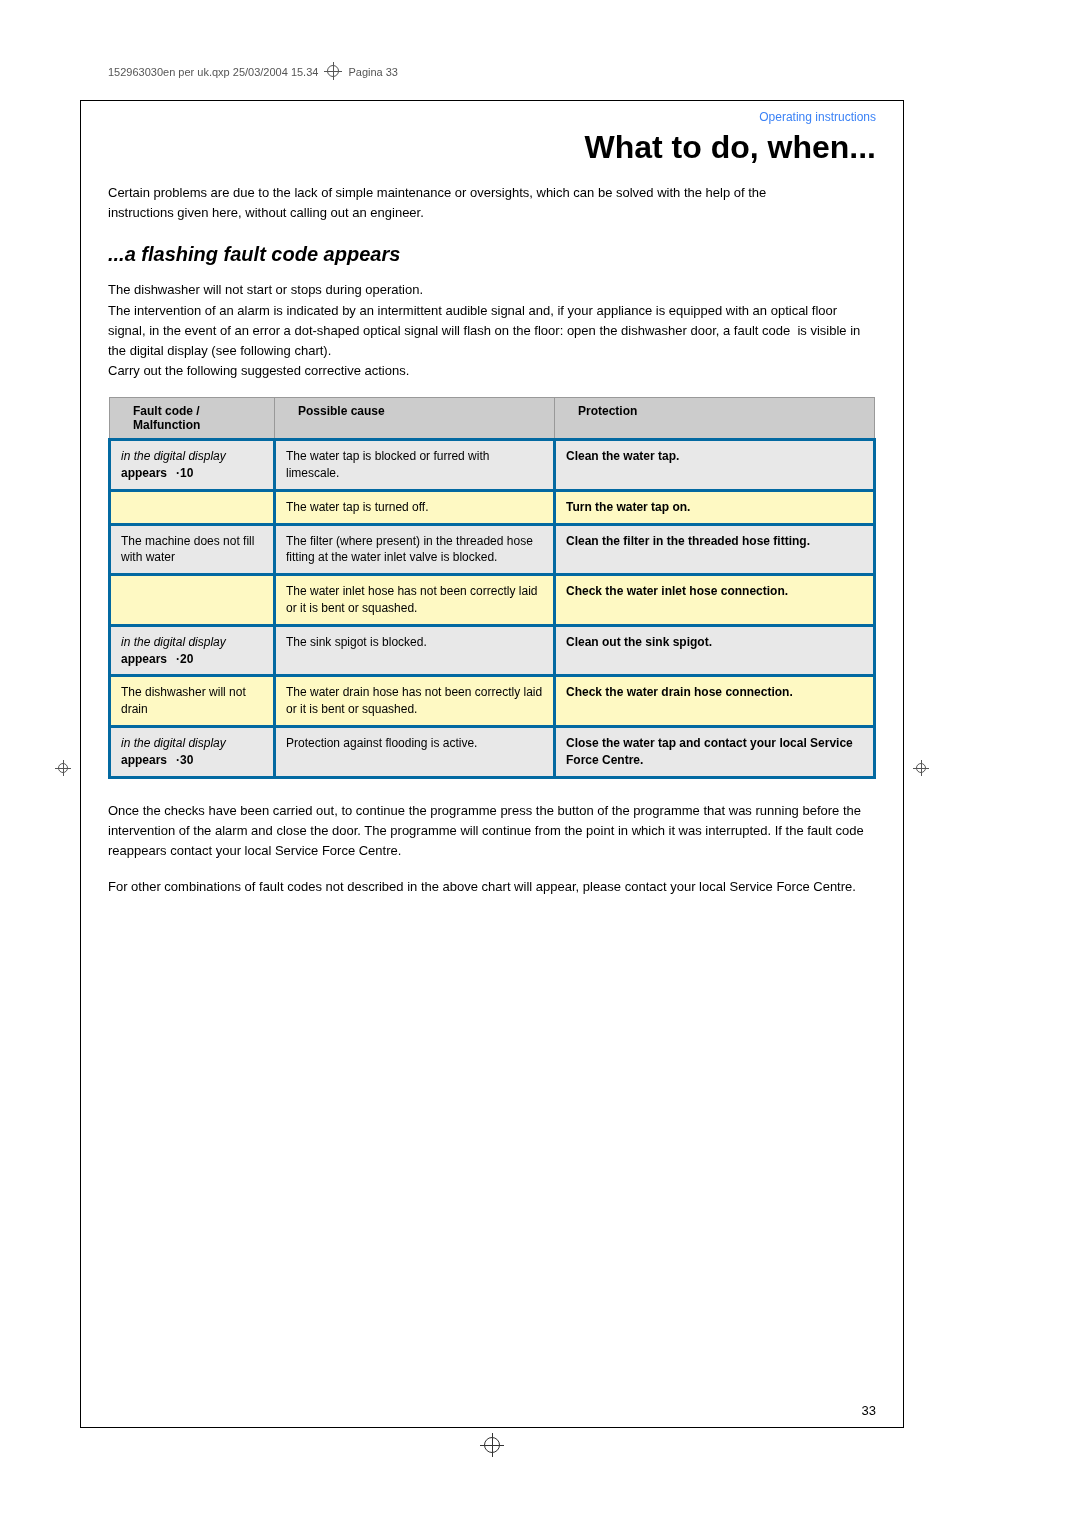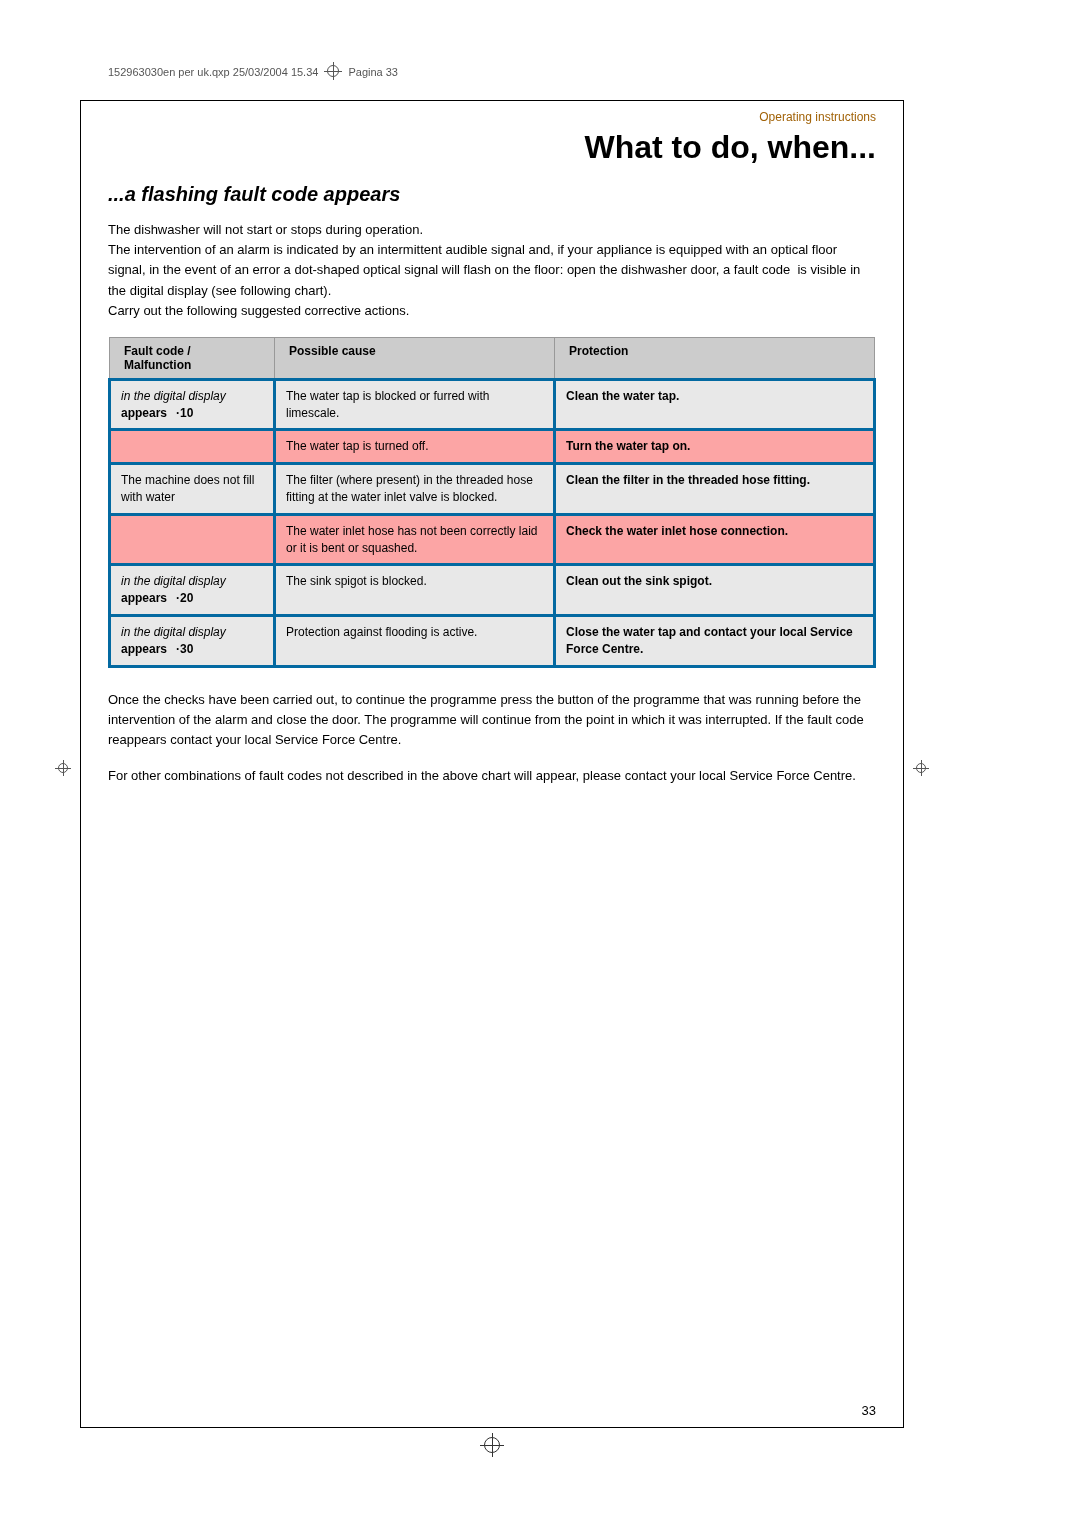--- a/index.html
+++ b/index.html
@@ -69,21 +69,21 @@
       border: none;
       border-top: 1px solid #000;
     }
 
     
     .header-right {
       position: absolute;
       top: 110px;
       right: 108px;
       font-size: 12px;
-      color: #a16207;
+      color: #3b82f6;
     }
 
     
     .left-margin-line {
       position: absolute;
       top: 100px;
       bottom: 100px;
       left: 80px;
       border-left: 1px solid #000;
     }
@@ -143,39 +143,39 @@
       width: 100%;
       border-collapse: collapse;
       margin-bottom: 22px;
       font-size: 12.5px;
     }
 
     .fault-table th {
       background: #ccc;
       font-weight: bold;
       font-size: 12px;
-      padding: 6px 14px;
+      padding: 6px 23px;
       border: 1px solid #999;
       text-align: left;
       vertical-align: top;
     }
 
     .fault-table td {
       border: 3px solid #0369a1;
       padding: 7px 10px;
       vertical-align: top;
       line-height: 1.4;
     }
 
     .fault-table tr.shaded td {
       background: #e8e8e8;
     }
 
     .fault-table tr.white td {
-      background: #fca5a5;
+      background: #fef9c3;
     }
 
     .fault-code-cell {
       font-size: 12px;
       line-height: 1.5;
       width: 165px;
     }
 
     .fault-code-cell .display-label {
       font-style: italic;
@@ -329,20 +329,21 @@
   <div class="right-crosshair" style="top: 760px;">
     <span class="ch-small">
       <span class="ch-small-circle"></span>
     </span>
   </div>
 
   <div class="content">
 
     <h1 class="page-title">What to do, when...</h1>
 
+    <p class="intro-text">Certain problems are due to the lack of simple maintenance or oversights, which can be solved with the help of the instructions given here, without calling out an engineer.</p>
 
     <h2 class="section-heading">...a flashing fault code appears</h2>
 
     <div class="section-desc">
       <p>The dishwasher will not start or stops during operation.<br>
       The intervention of an alarm is indicated by an intermittent audible signal and, if your appliance is equipped with an optical floor signal, in the event of an error a dot-shaped optical signal will flash on the floor: open the dishwasher door, a fault code &nbsp;is visible in the digital display (see following chart).<br>
       Carry out the following suggested corrective actions.</p>
     </div>
 
     <table class="fault-table">
@@ -386,20 +387,27 @@
 
         <tr class="shaded">
           <td class="fault-code-cell">
             <span class="display-label">in the digital display</span><br>
             <span class="appears-code">appears &nbsp; ·20</span>
           </td>
           <td class="possible-cause-cell">The sink spigot is blocked.</td>
           <td class="solution-cell">Clean out the sink spigot.</td>
         </tr>
 
+        <tr class="white">
+          <td class="fault-code-cell">
+            <span class="sub-desc">The dishwasher will not drain</span>
+          </td>
+          <td class="possible-cause-cell">The water drain hose has not been correctly laid or it is bent or squashed.</td>
+          <td class="solution-cell">Check the water drain hose connection.</td>
+        </tr>
 
         <tr class="shaded">
           <td class="fault-code-cell">
             <span class="display-label">in the digital display</span><br>
             <span class="appears-code">appears &nbsp; ·30</span>
           </td>
           <td class="possible-cause-cell">Protection against flooding is active.</td>
           <td class="solution-cell">Close the water tap and contact your local Service Force Centre.</td>
         </tr>
       </tbody>

